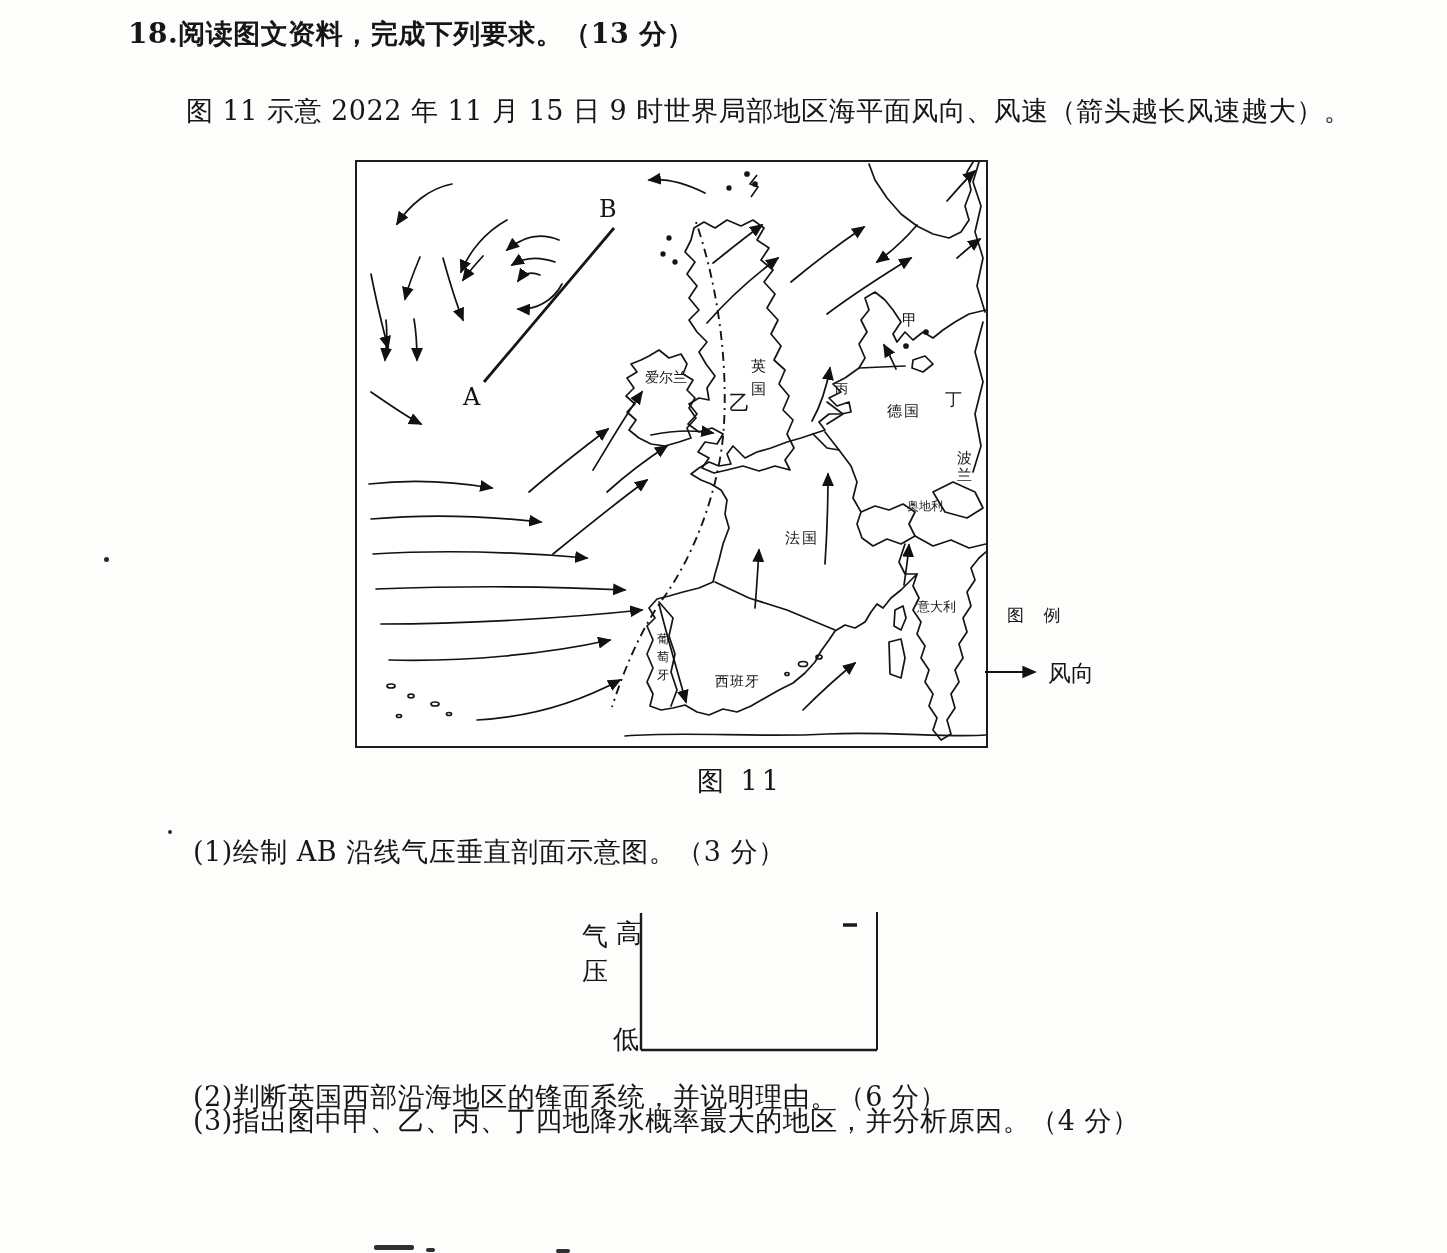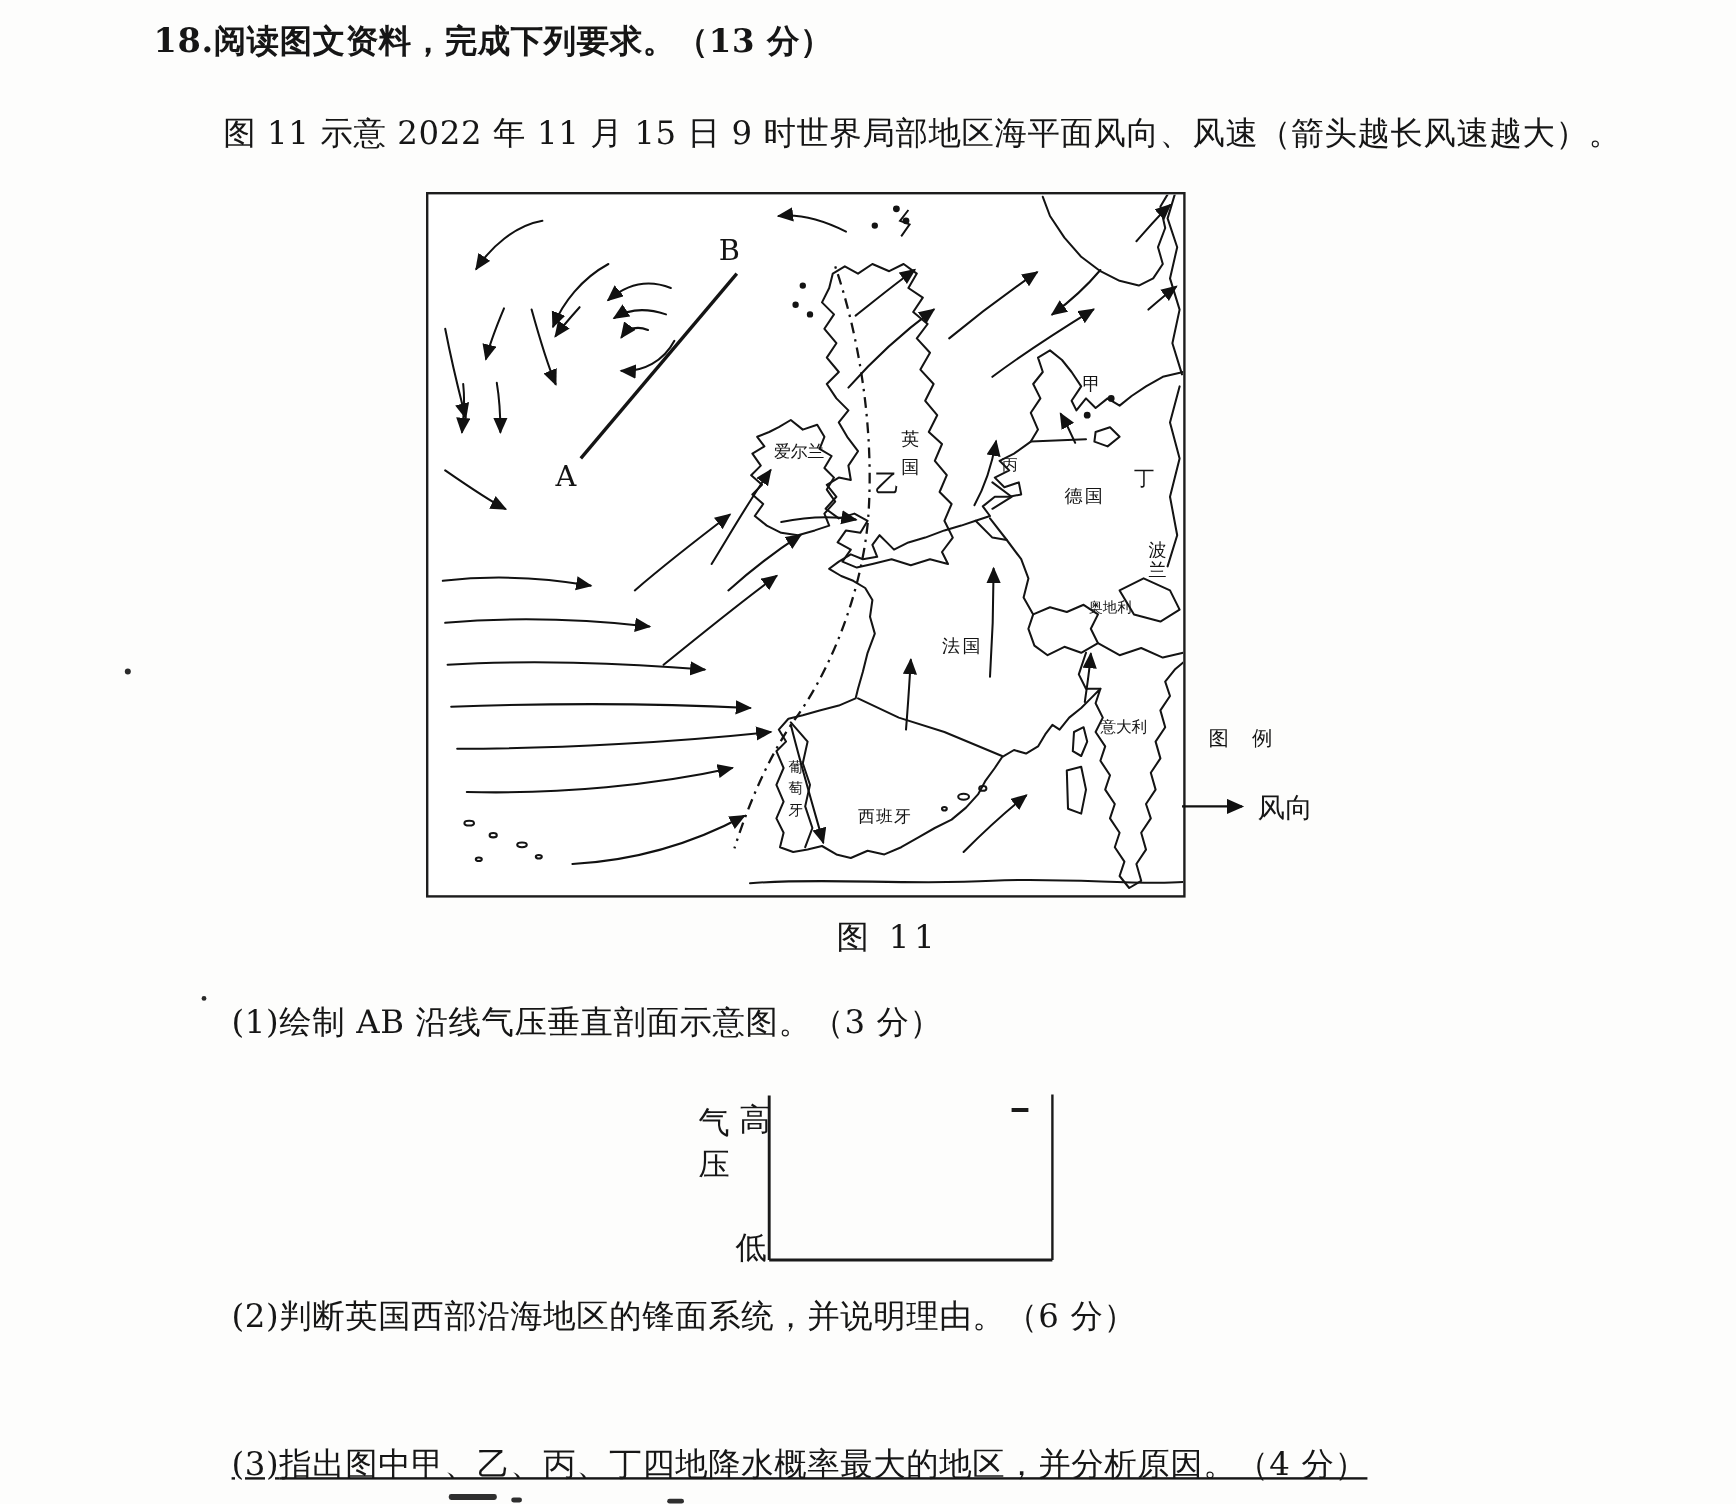--- a/index.html
+++ b/index.html
@@ -144,21 +144,21 @@
 
     <path d="M 400,13 L 393,22 L 401,25 L 394,35" fill="none" stroke="#111" stroke-width="1.6"></path>
   </svg>
 
   <div class="map-label pt-label" style="left:242px;top:34px;">B</div>
   <div class="map-label pt-label" style="left:106px;top:222px;">A</div>
   <div class="map-label" style="left:288px;top:208px;font-size:14px;">爱尔兰</div>
   <div class="map-label vert" style="left:394px;top:193px;font-size:15px;">英国</div>
   <div class="map-label" style="left:372px;top:230px;font-size:21px;">乙</div>
   <div class="map-label" style="left:478px;top:220px;font-size:13px;">丙</div>
-  <div class="map-label" style="left:530px;top:243px;font-size:15px;letter-spacing:2px;">德国</div>
+  <div class="map-label" style="left:530px;top:243px;font-size:15px;letter-spacing:2px;font-family:Liberation Mono, monospace;">德国</div>
   <div class="map-label" style="left:588px;top:228px;font-size:17px;">丁</div>
   <div class="map-label" style="left:545px;top:150px;font-size:15px;">甲</div>
   <div class="map-label" style="left:428px;top:368px;font-size:15px;letter-spacing:2px;">法国</div>
   <div class="map-label" style="left:550px;top:338px;font-size:12px;">奥地利</div>
   <div class="map-label" style="left:600px;top:288px;font-size:15px;">波兰</div>
   <div class="map-label" style="left:560px;top:438px;font-size:13px;">意大利</div>
   <div class="map-label" style="left:358px;top:512px;font-size:14px;letter-spacing:1px;">西班牙</div>
   <div class="map-label vert" style="left:300px;top:468px;font-size:12px;">葡萄牙</div>
 </div>
 
@@ -188,21 +188,21 @@
     <path d="M6,145 L242,145" stroke="#1a1a1a" stroke-width="2.4"></path>
     <path d="M242,7 L242,145" stroke="#1a1a1a" stroke-width="2"></path>
     <path d="M208,20 L222,20" stroke="#1a1a1a" stroke-width="3.5"></path>
   </svg>
 </div>
 
 <div class="abs qline" style="left:193px;top:1079px;">
   <span>(2)</span><span>判断英国西部沿海地区的锋面系统，并说明理由。（6 分）</span>
 </div>
 
-<div class="abs qline" style="left:193px;top:1202px;text-decoration:underline;">
+<div class="abs qline" style="left:193px;top:1103px;">
   <span>(3)</span><span>指出图中甲、乙、丙、丁四地降水概率最大的地区，并分析原因。（4 分）</span>
 </div>
 
 <div class="dot" style="left:104px;top:557px;width:5px;height:5px;"></div>
 <div class="dot" style="left:168px;top:830px;width:4px;height:4px;"></div>
 <div class="smudge" style="left:374px;top:1245px;width:40px;height:5px;border-radius:2px;"></div>
 <div class="smudge" style="left:426px;top:1248px;width:9px;height:4px;border-radius:2px;"></div>
 <div class="smudge" style="left:556px;top:1249px;width:14px;height:4px;border-radius:2px;"></div>
 
 </body></html>

